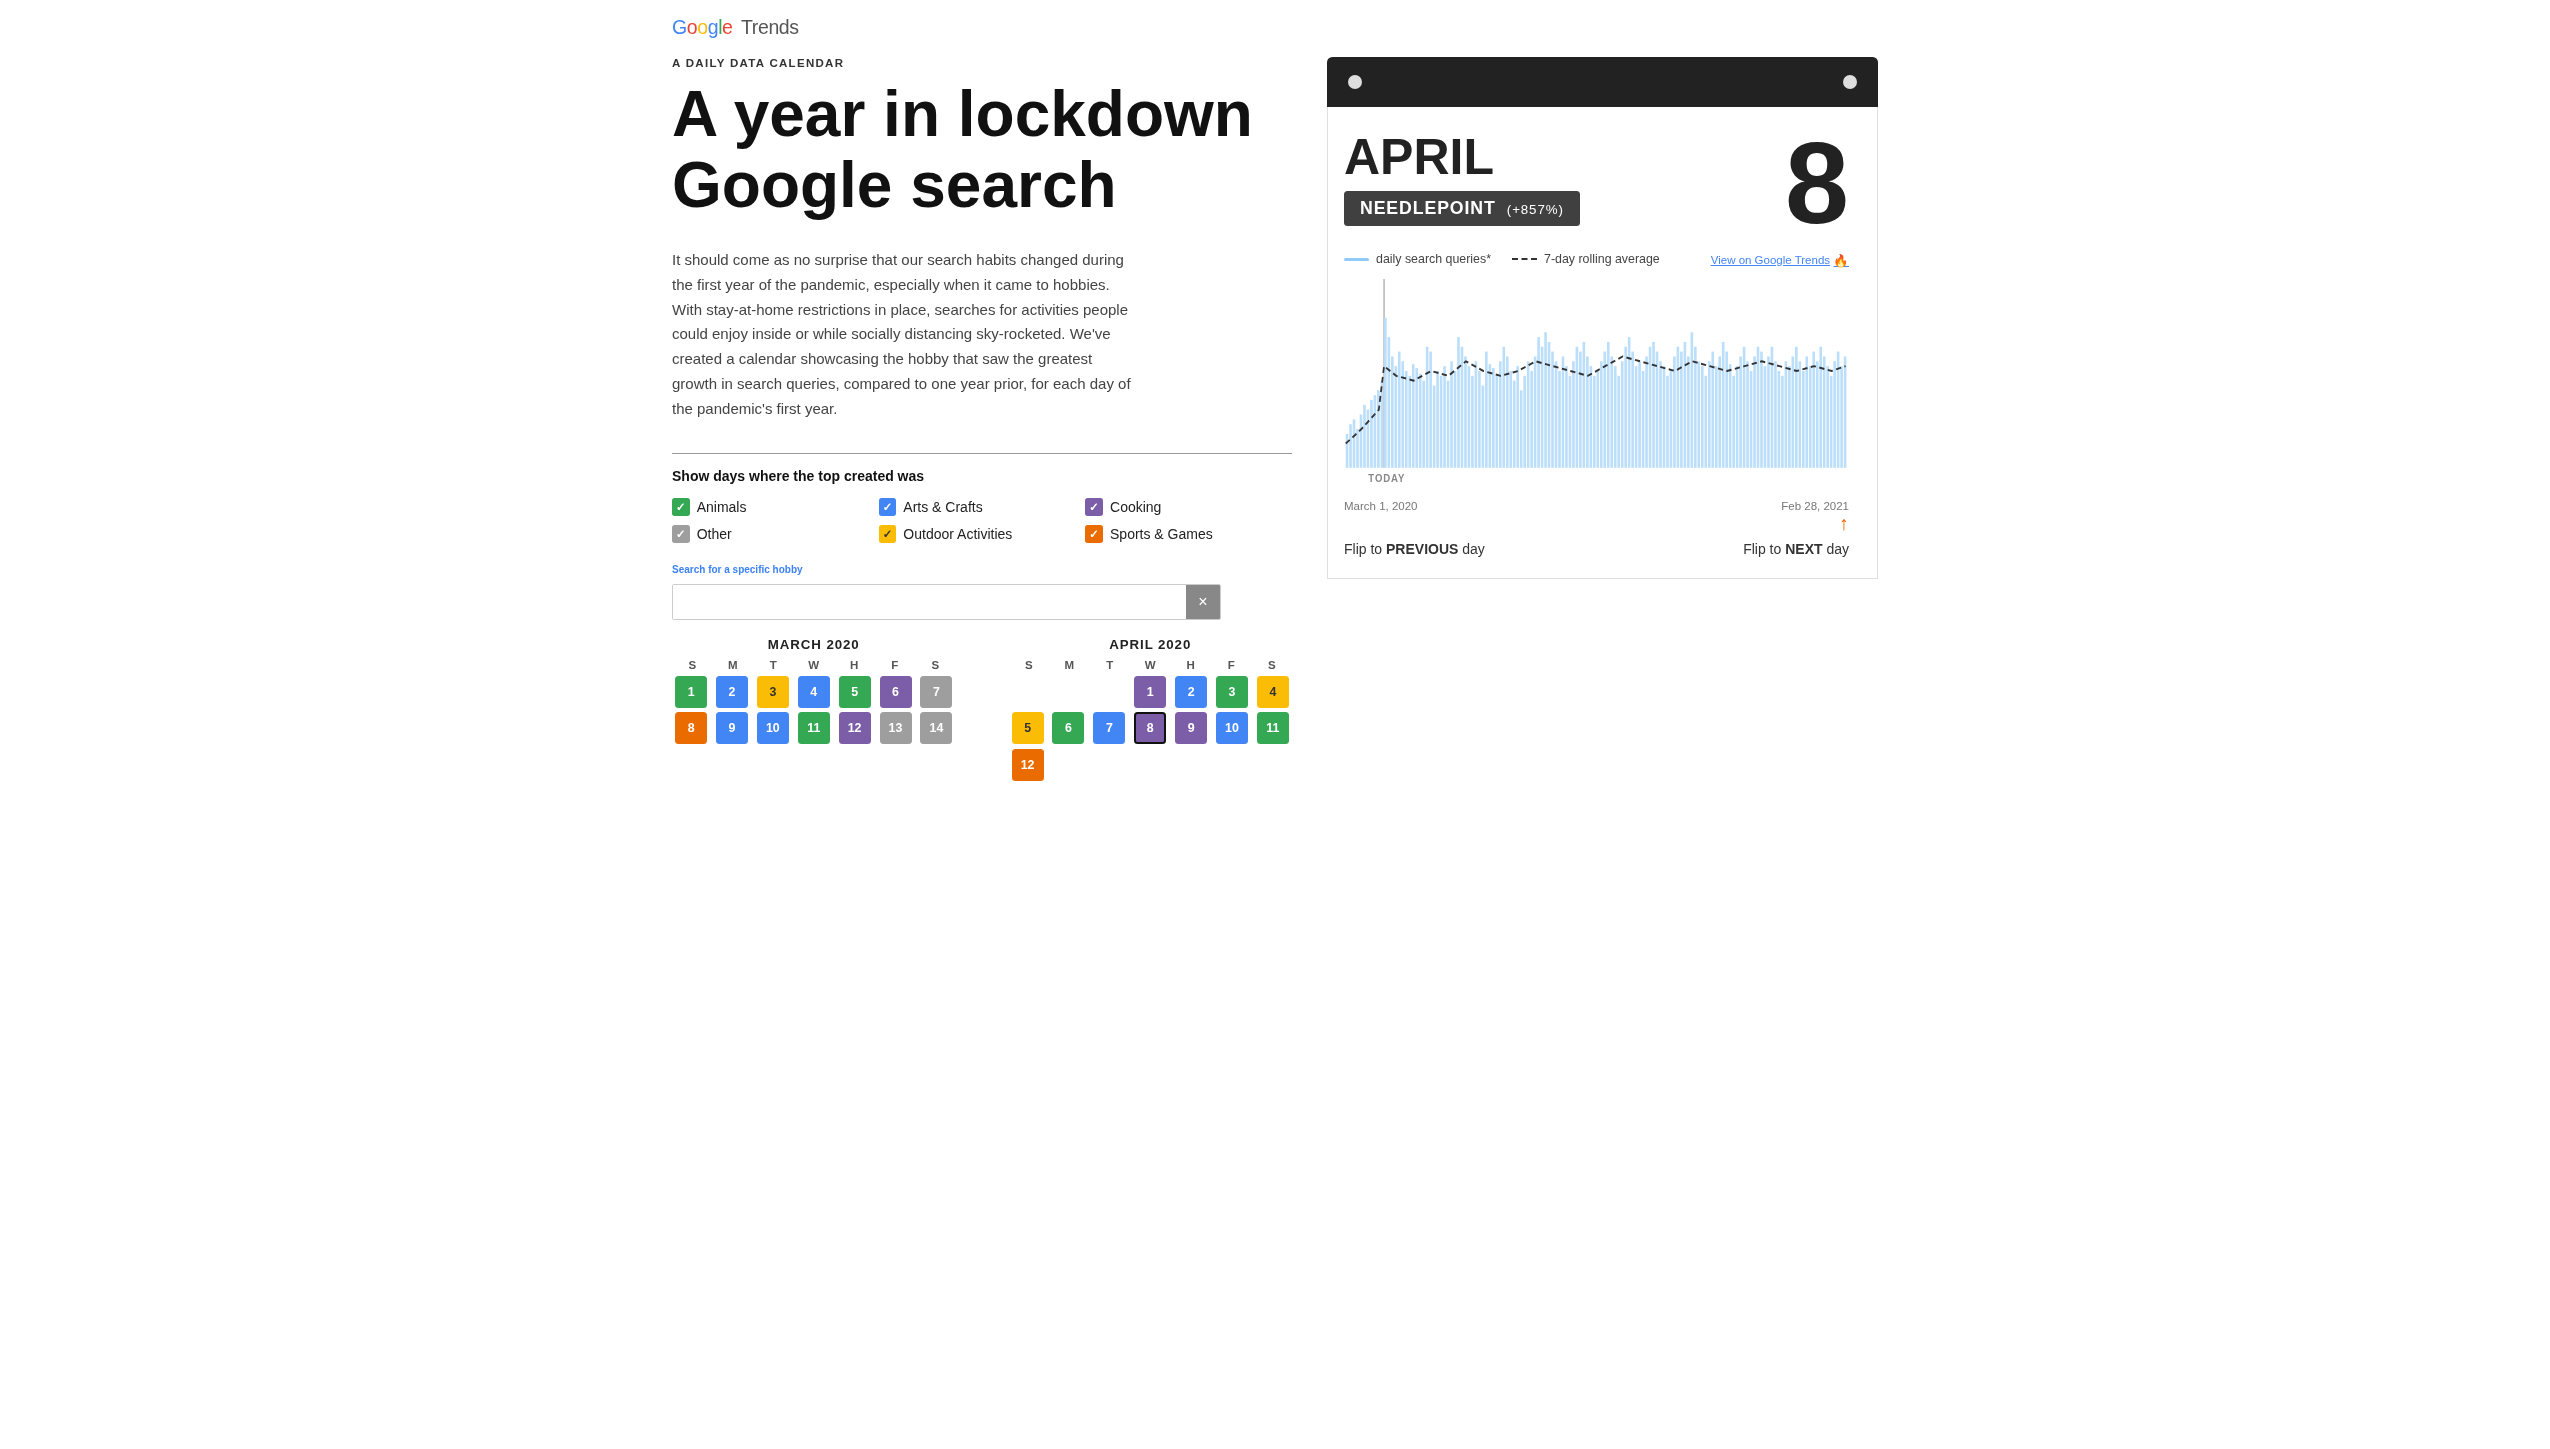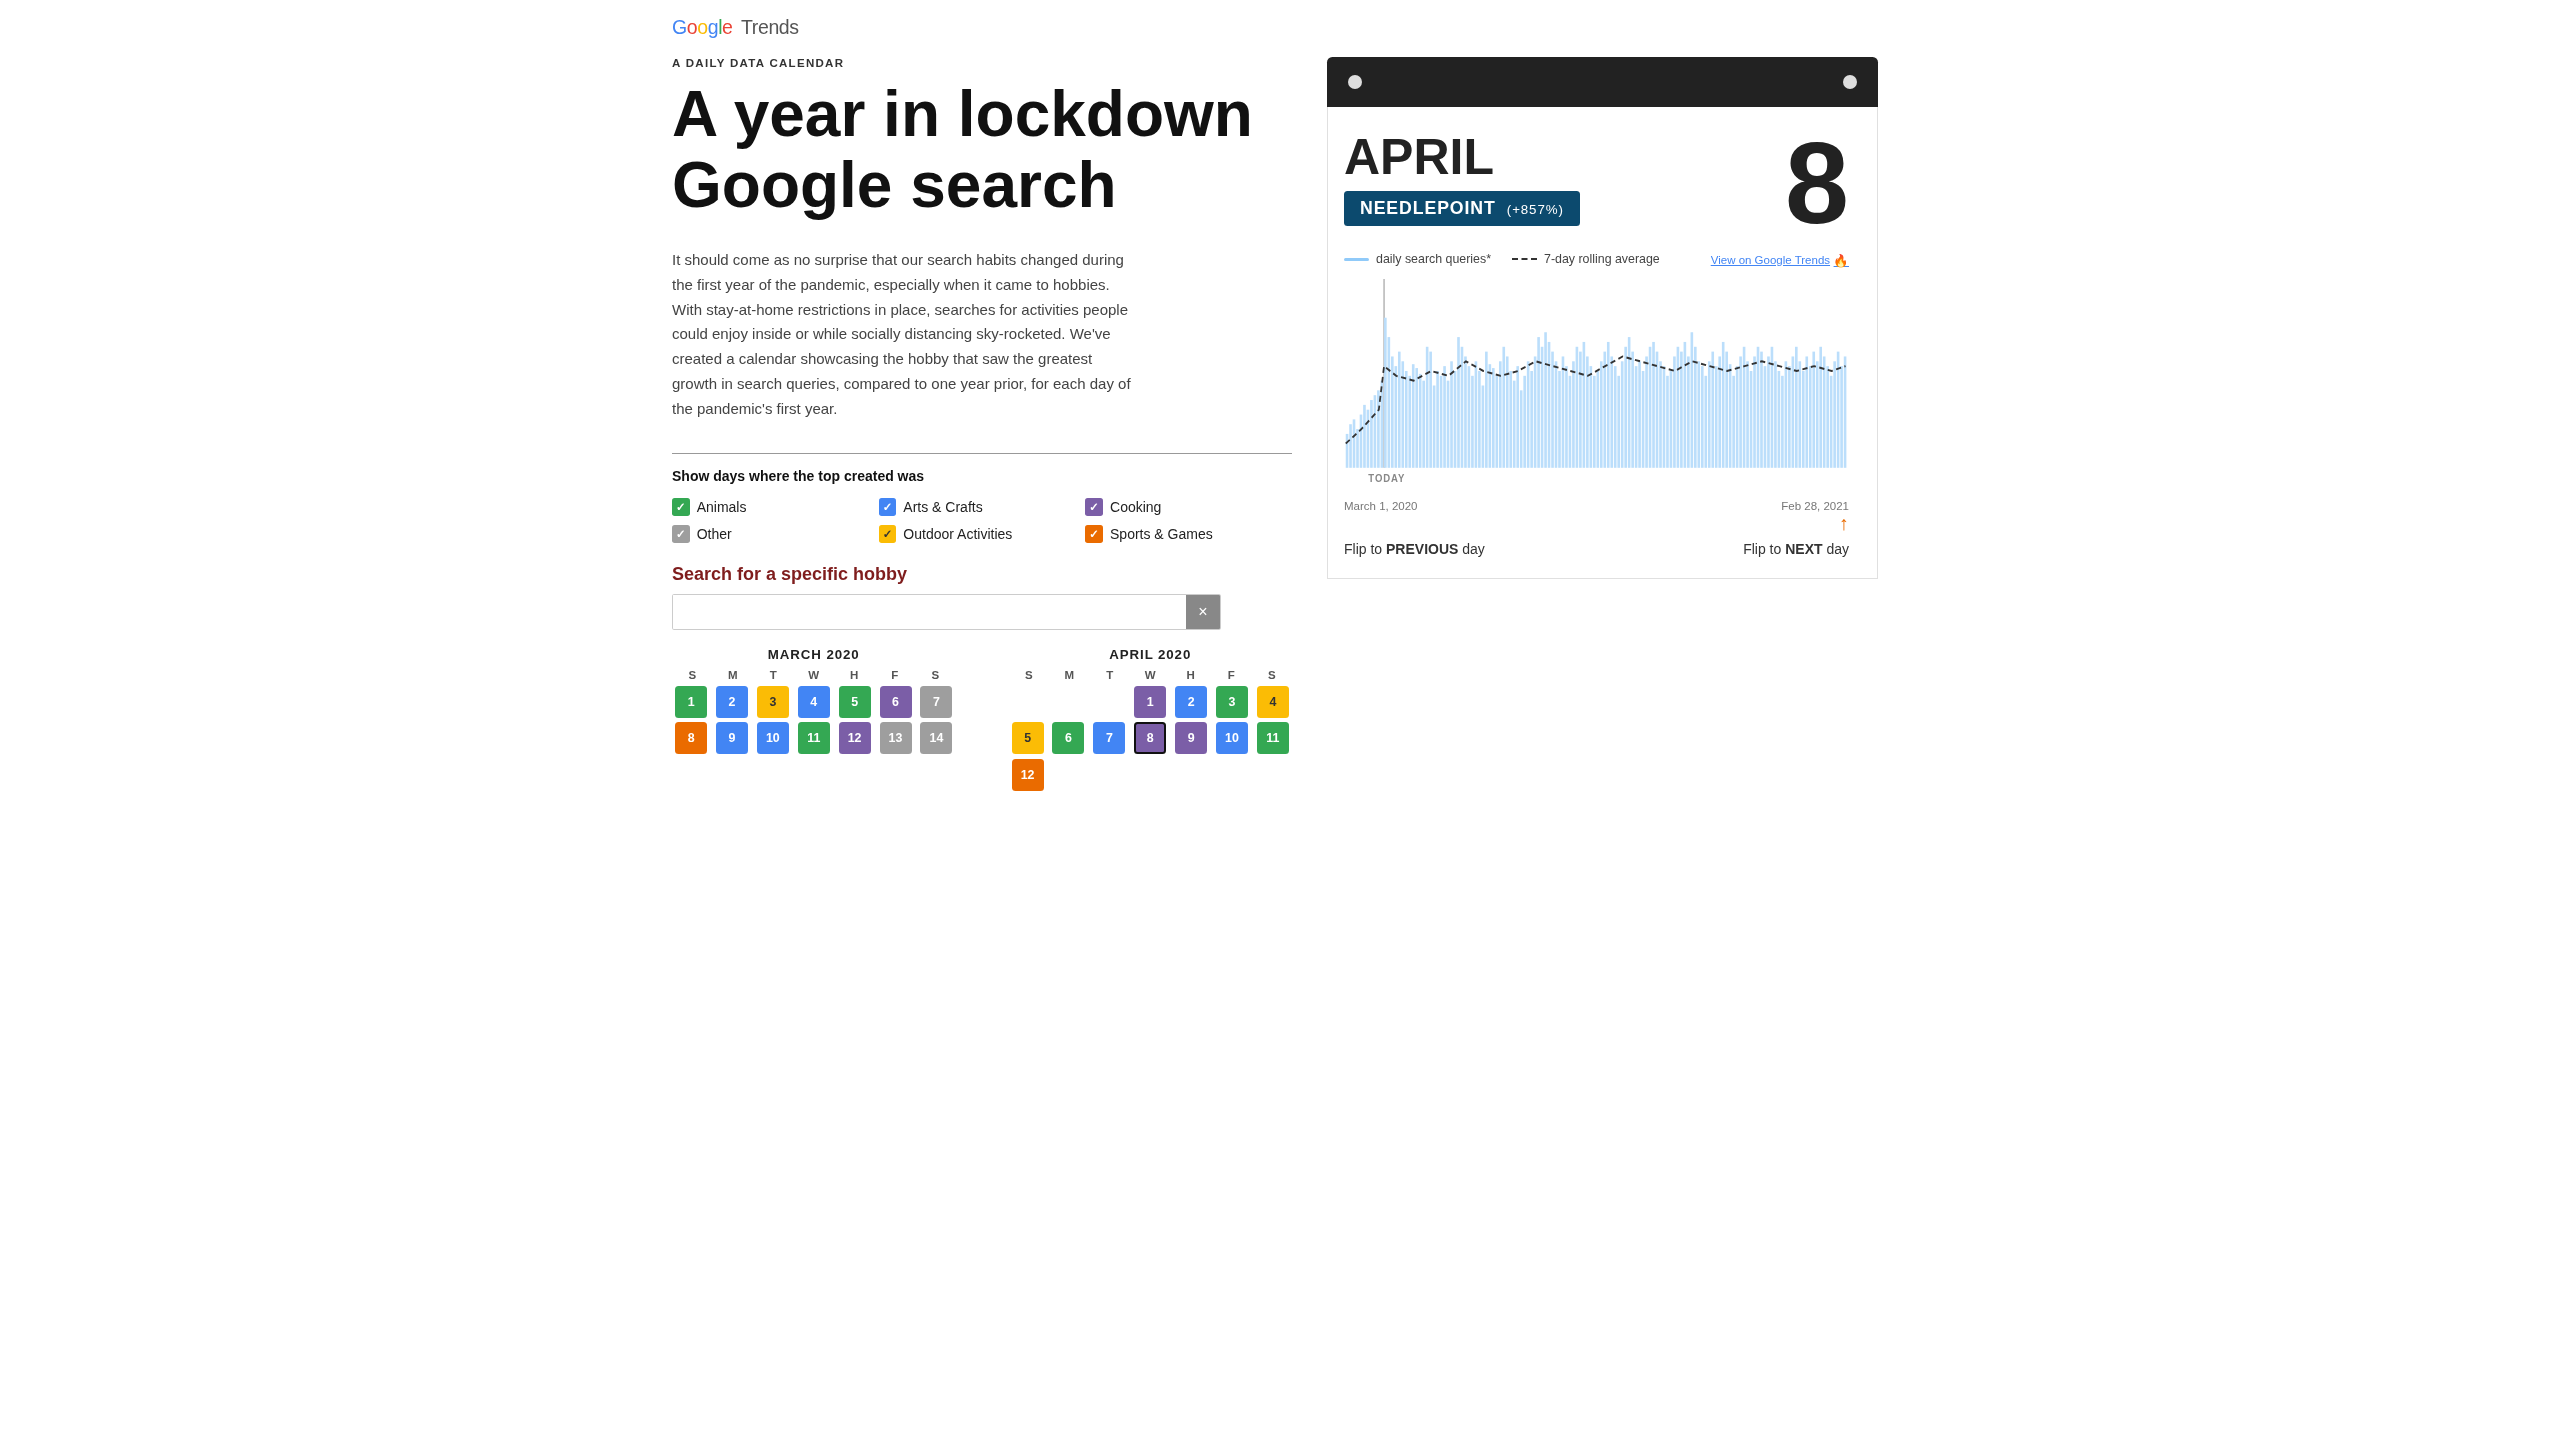--- a/index.html
+++ b/index.html
@@ -112,24 +112,24 @@
     .checkbox-green { background: #34A853; }
     .checkbox-blue { background: #4285F4; }
     .checkbox-purple { background: #7B5EA7; }
     .checkbox-gray { background: #9E9E9E; }
     .checkbox-yellow { background: #FBBC05; }
     .checkbox-orange { background: #EA6B00; }
     .check-mark { color: #fff; font-size: 11.5px; font-weight: 700; }
 
     .search-section { margin-bottom: 17.7px; }
     .search-title {
-      font-size: 18px;
+      font-size: 10px;
       font-weight: 700;
       margin-bottom: 8.9px;
-      color: #7f1d1d;
+      color: #3b82f6;
     }
     .search-box-wrapper {
       display: flex;
       align-items: center;
       border: 1.3px solid #ccc;
       border-radius: 1.8px;
       overflow: hidden;
       max-width: 549px;
     }
     .search-input {
@@ -246,21 +246,21 @@
       margin-bottom: 8.9px;
     }
     .card-day-number {
       font-size: 115px;
       font-weight: 900;
       color: #222;
       line-height: 0.9;
       text-align: right;
     }
     .trend-badge {
-      background: #0c4a6e;
+      background: #404040;
       color: #fff;
       font-size: 17.7px;
       font-weight: 700;
       padding: 7px 16px;
       border-radius: 3.5px;
       letter-spacing: 0.9px;
       display: inline-block;
       margin-bottom: 16px;
     }
     .trend-pct {

